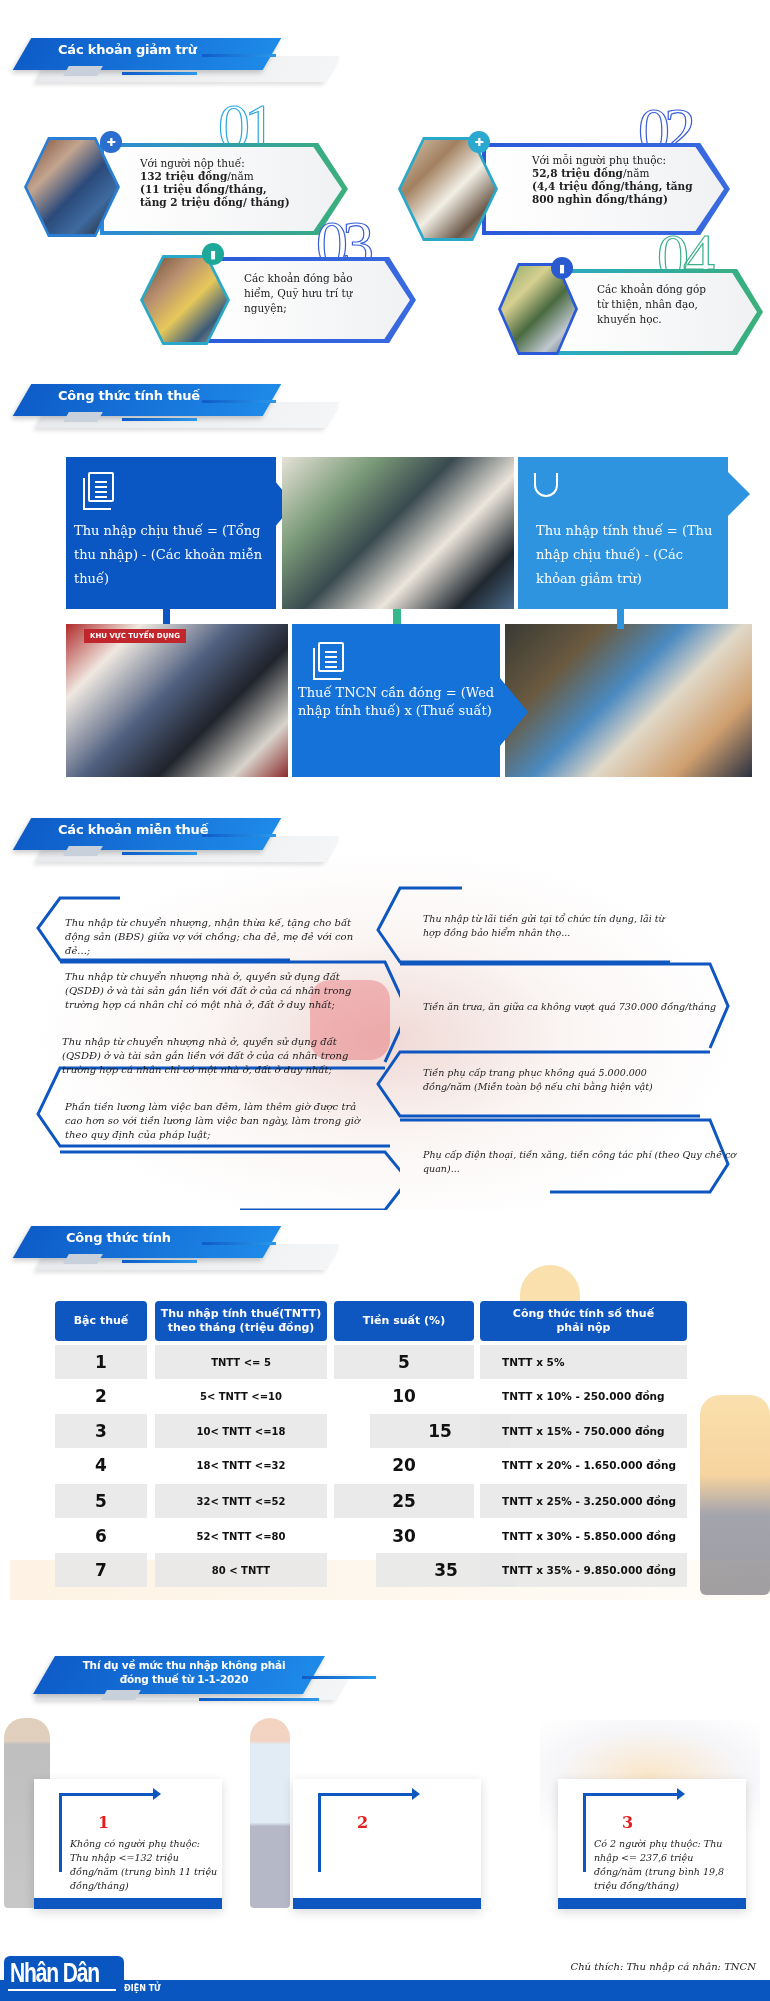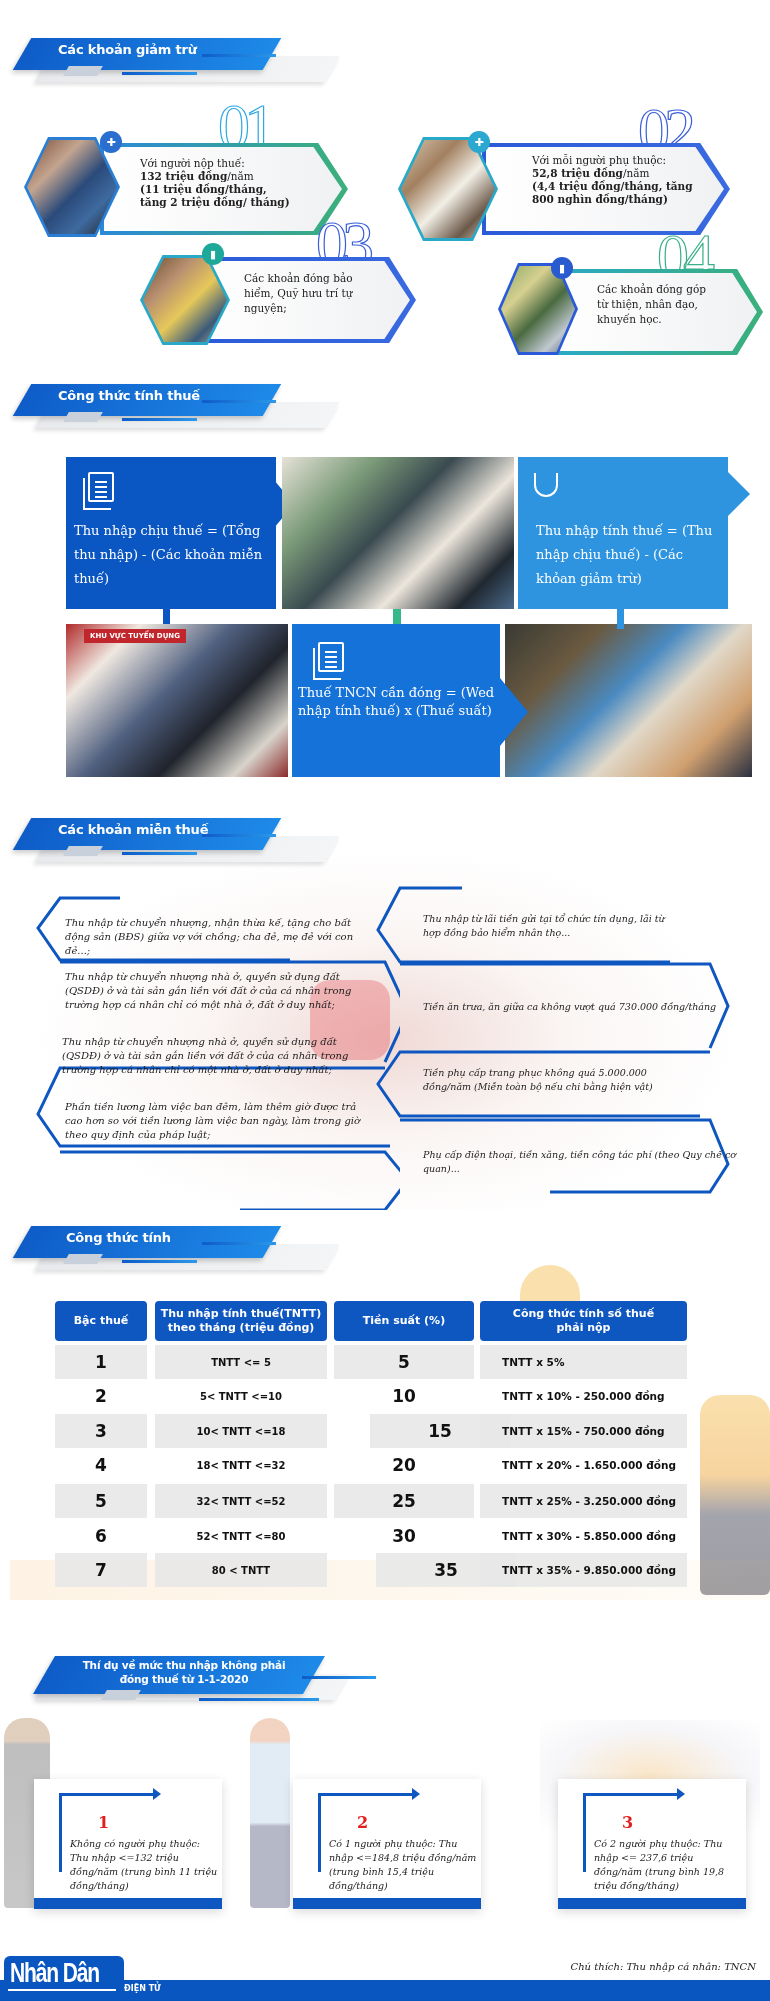--- a/index.html
+++ b/index.html
@@ -268,21 +268,20 @@
       <div class="arrow-tip" style="left:119px; top:9px;"></div>
       <div class="n" style="left:64px; top:34px;">1</div>
       <div class="t" style="left:36px; top:58px; width:148px;">Không có người phụ thuộc: Thu nhập &lt;=132 triệu đồng/năm (trung bình 11 triệu đồng/tháng)</div>
       <div class="bar"></div>
     </div>
     <div class="exm" style="left: 293px; top: 1779px; width: 188px; height: 130px;">
       <div class="arrow-v" style="left:25px; top:14px; height:79px;"></div>
       <div class="arrow-h" style="left:25px; top:14px; width:96px;"></div>
       <div class="arrow-tip" style="left:119px; top:9px;"></div>
       <div class="n" style="left:64px; top:34px;">2</div>
-      <div class="t" style="left:36px; top:58px; width:148px;">Có 1 người phụ thuộc: Thu nhập &lt;=184,8 triệu đồng/năm (trung bình 15,4 triệu đồng/tháng)</div>
       <div class="bar"></div>
     </div>
     <div class="exm" style="left: 558px; top: 1779px; width: 188px; height: 130px;">
       <div class="arrow-v" style="left:25px; top:14px; height:79px;"></div>
       <div class="arrow-h" style="left:25px; top:14px; width:96px;"></div>
       <div class="arrow-tip" style="left:119px; top:9px;"></div>
       <div class="n" style="left:64px; top:34px;">3</div>
       <div class="t" style="left:36px; top:58px; width:148px;">Có 2 người phụ thuộc: Thu nhập &lt;= 237,6 triệu đồng/năm (trung bình 19,8 triệu đồng/tháng)</div>
       <div class="bar"></div>
     </div>

